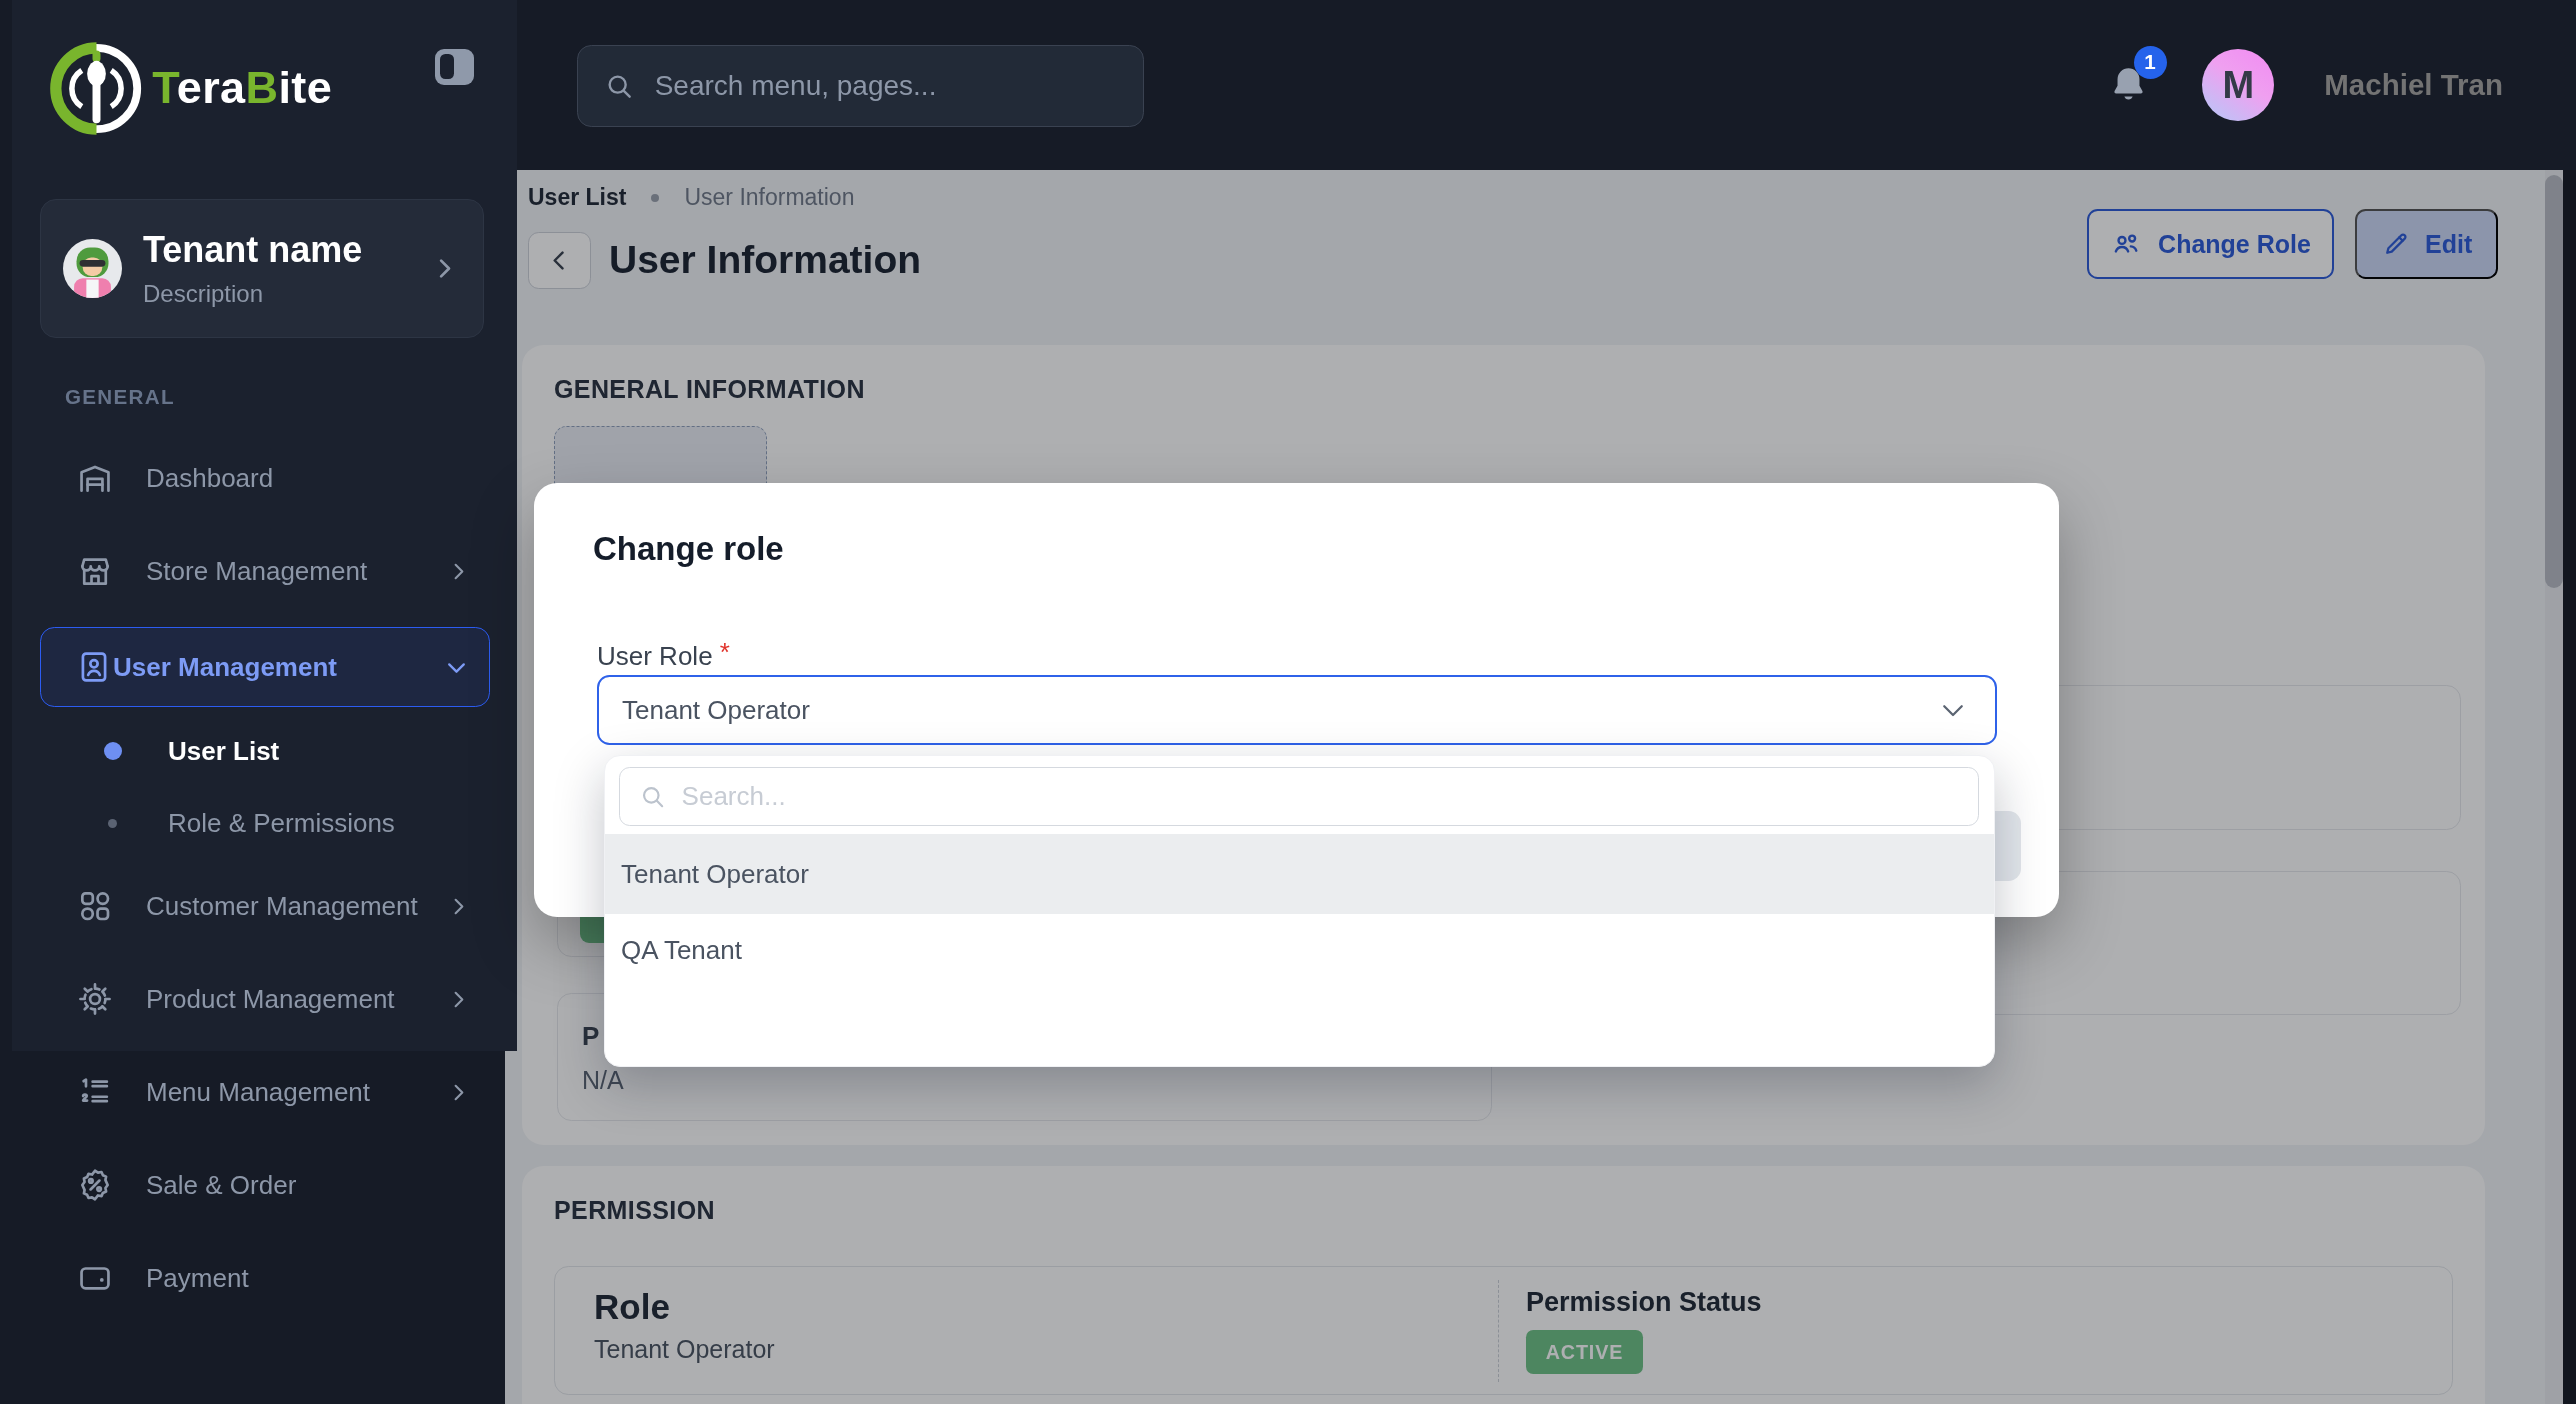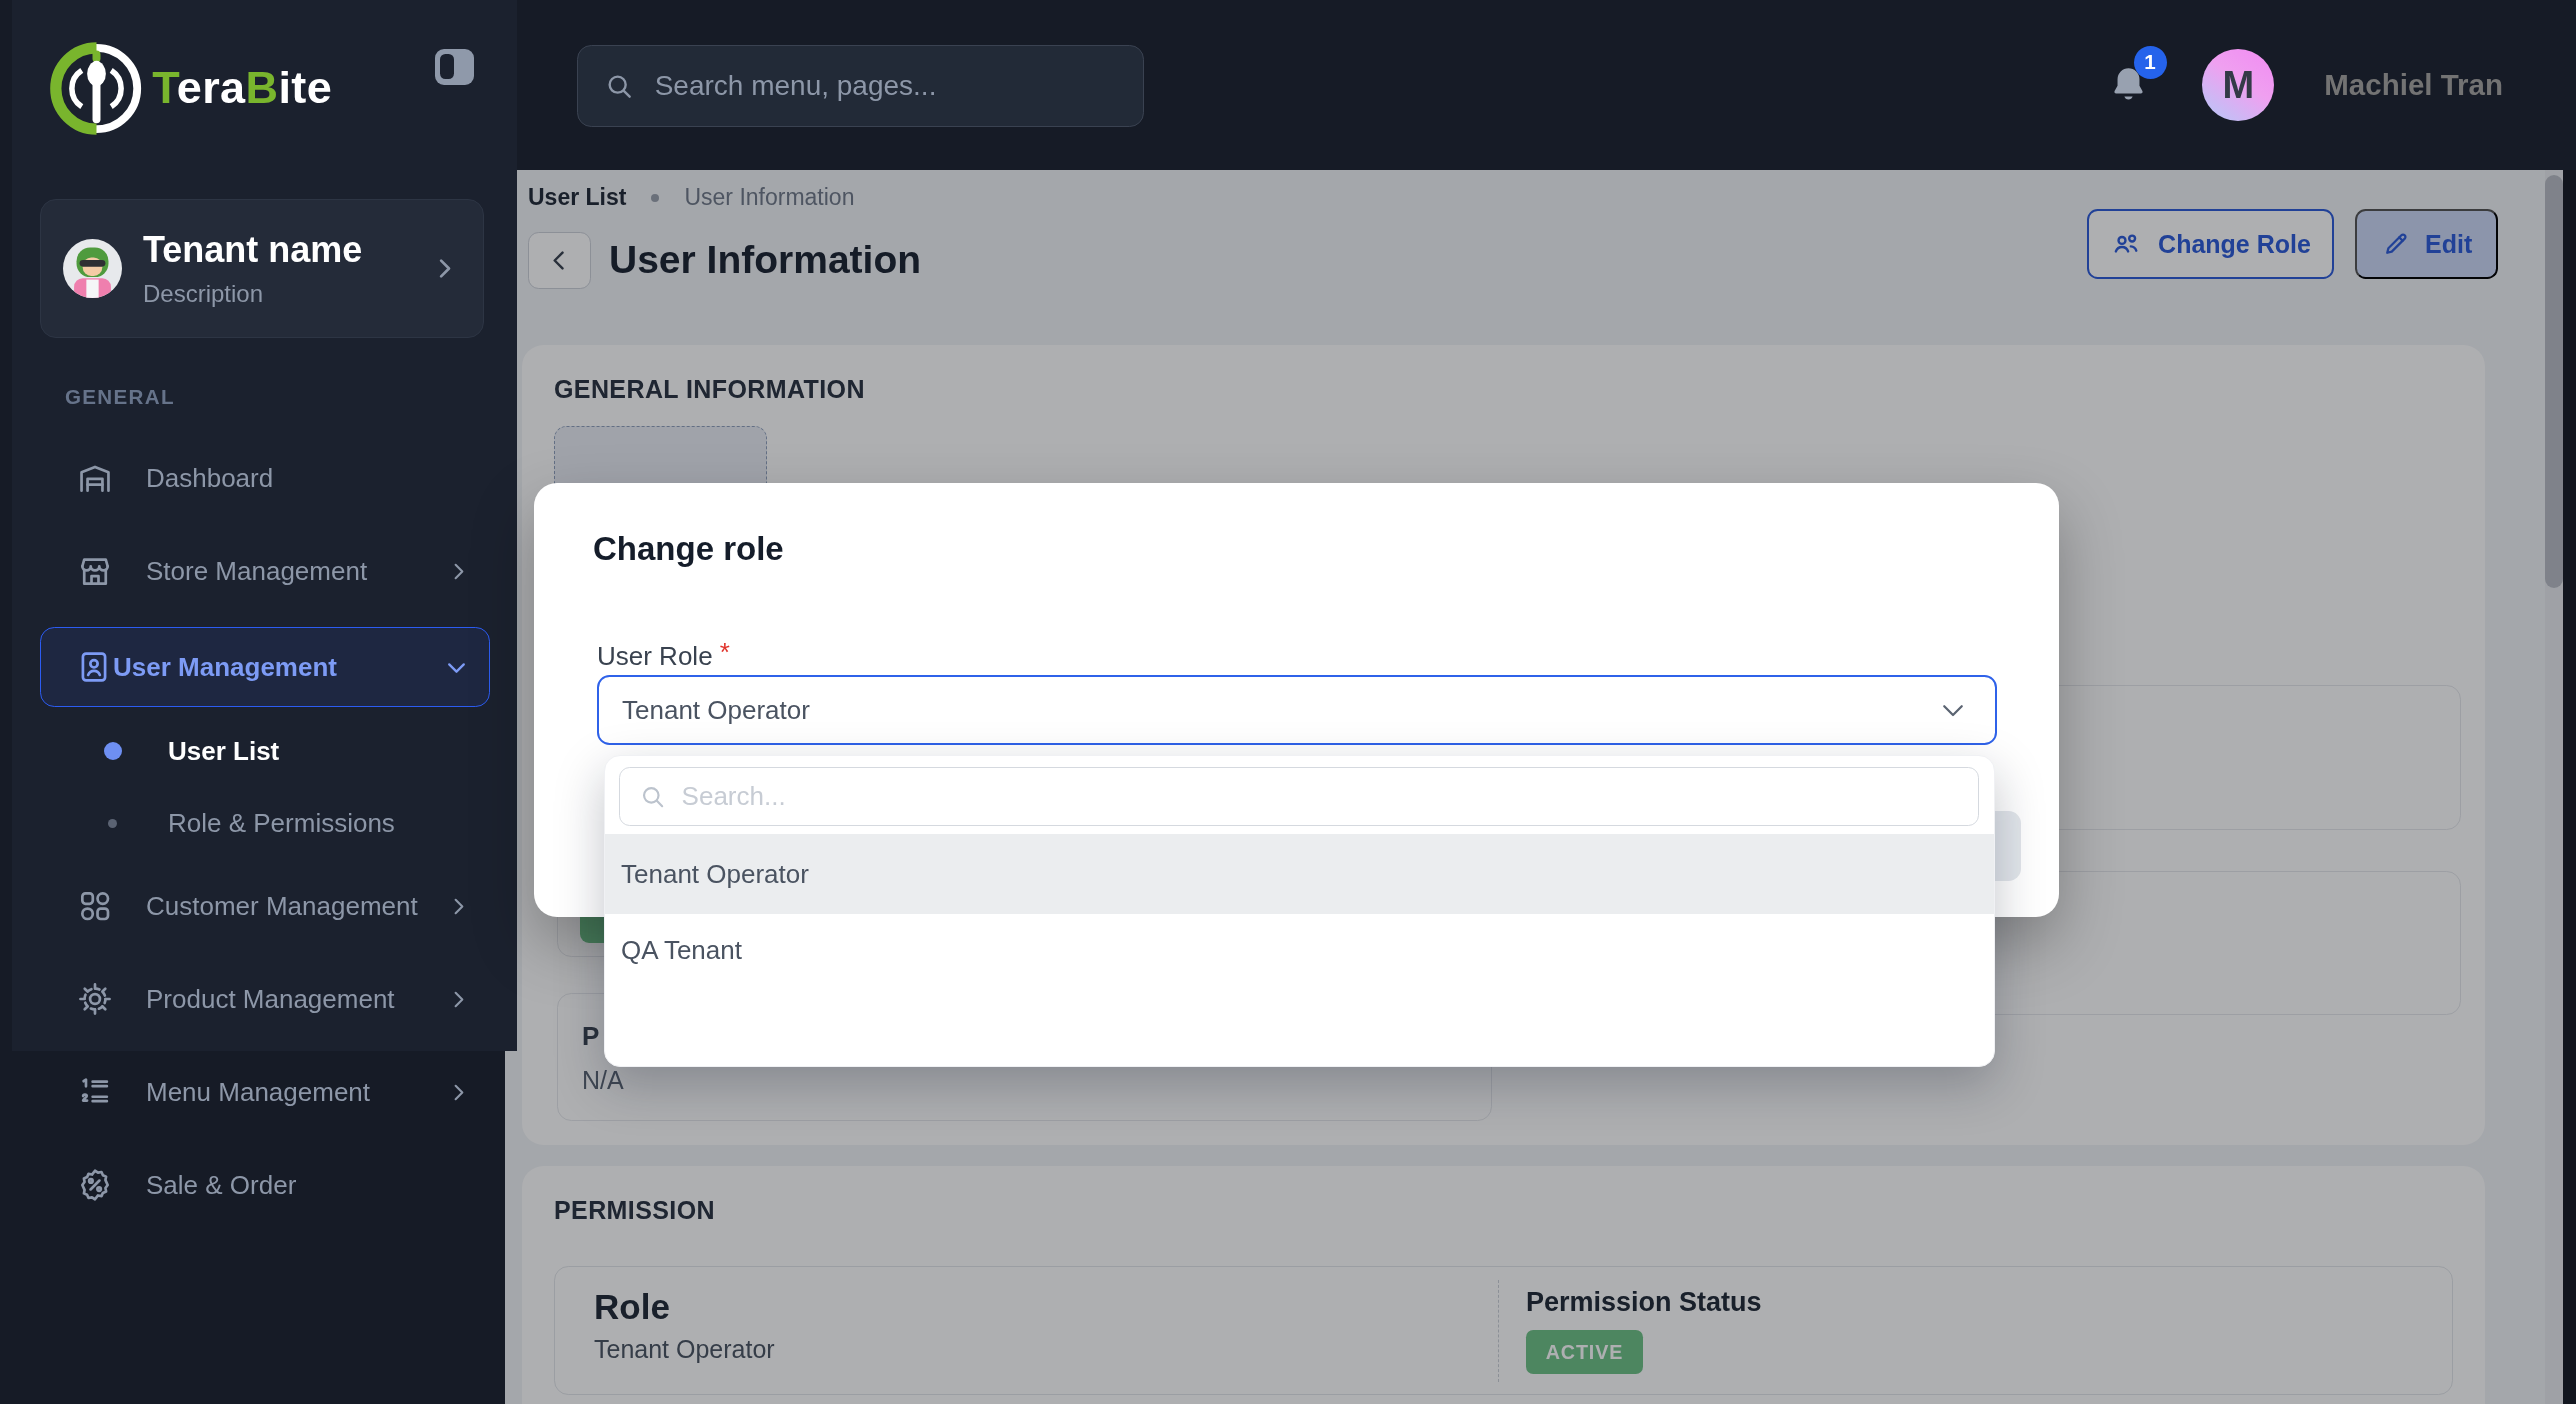--- a/index.html
+++ b/index.html
@@ -255,20 +255,30 @@
         <svg viewBox="0 0 24 24" fill="none" stroke="currentColor" stroke-width="1.7" stroke-linecap="round" stroke-linejoin="round">
             <path d="M12 3l1.9 1.2 2.2-.4.9 2 2 .9-.4 2.2L20 12l-1.4 1.9.4 2.2-2 .9-.9 2-2.2-.4L12 21l-1.9-1.2-2.2.4-.9-2-2-.9.4-2.2L4 12l1.4-1.9L5 7.9l2-.9.9-2 2.2.4L12 3z"></path>
             <path d="M9.2 14.8l5.6-5.6"></path>
             <circle cx="9.4" cy="9.4" r="1.1"></circle>
             <circle cx="14.6" cy="14.6" r="1.1"></circle>
           </svg>
       </span>
       <span>Sale &amp; Order</span>
     </div>
 
+    <div class="nav-item mb30">
+      <span class="nicon">
+        <svg viewBox="0 0 24 24" fill="none" stroke="currentColor" stroke-width="1.7" stroke-linecap="round" stroke-linejoin="round">
+            <rect x="3.5" y="6" width="17" height="12.5" rx="2.5"></rect>
+            <path d="M3.5 9.2h17" opacity="0"></path>
+            <circle cx="16.3" cy="13.2" r="1.2" fill="currentColor" stroke="none"></circle>
+          </svg>
+      </span>
+      <span>Payment</span>
+    </div>
 
   </nav>
 </aside>
 
 <header class="topbar">
   <div class="searchbox">
     <span style="color:#8d97a8">
       <svg width="32" height="32" viewBox="0 0 24 24" fill="none" stroke="currentColor" stroke-width="1.8" stroke-linecap="round">
           <circle cx="11" cy="11" r="6"></circle>
           <path d="M15.6 15.6L20 20"></path>

